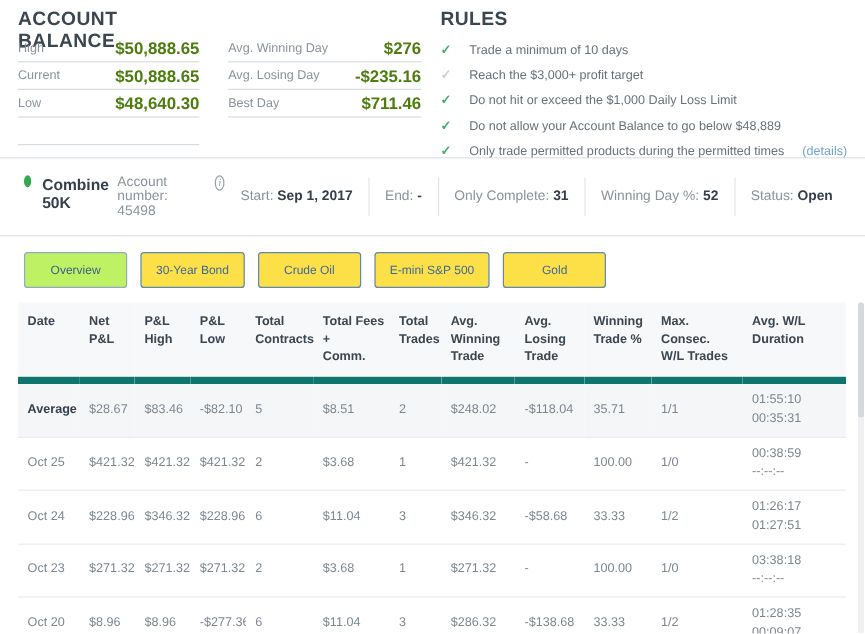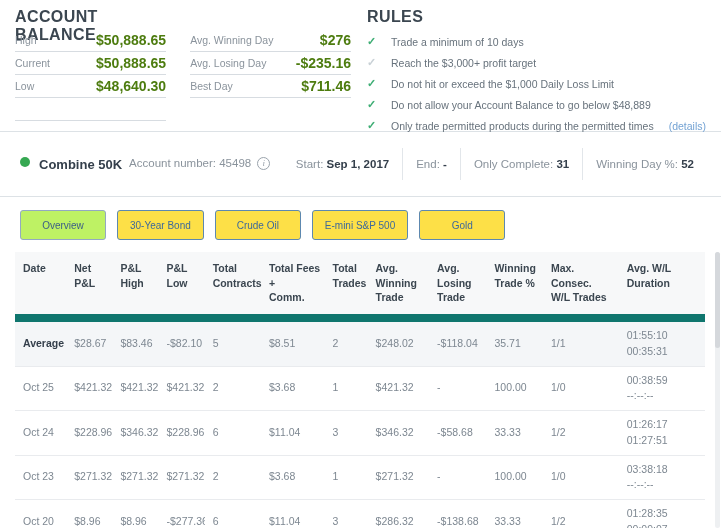--- a/index.html
+++ b/index.html
@@ -49,21 +49,21 @@
   .tab.selected { background:#bef264; border-color:#93a9c2; color:#3c5e86; }
   
   .table-wrap { margin:12px 8px 0 15px; position:relative; }
   table { width:690px; border-collapse:separate; border-spacing:0; table-layout:fixed; }
   col:nth-child(1){width:50px;} col:nth-child(2){width:45px;} col:nth-child(3){width:45px;}
   col:nth-child(4){width:45px;} col:nth-child(5){width:55px;} col:nth-child(6){width:62px;}
   col:nth-child(7){width:42px;} col:nth-child(8){width:60px;} col:nth-child(9){width:56px;}
   col:nth-child(10){width:55px;} col:nth-child(11){width:74px;} col:nth-child(12){width:84px;}
   thead th { background:#f7f8f9; font-size:10.5px; font-weight:bold; color:#3b4650;
              text-align:left; vertical-align:top; padding:9px 3px 9px 8px;
-             white-space:pre-line; line-height:1.4; border-bottom:8px solid #0f766e; }
+             white-space:pre-line; line-height:1.4; border-bottom:6px solid #0f766e; }
   tbody td { font-size:10.5px; color:#7d8791; text-align:left; vertical-align:middle;
              padding:6px 3px 6px 8px; height:40px; border-bottom:1px solid #e9ebee;
              line-height:1.5; overflow:hidden; }
   tbody td:last-child { white-space:pre-line; }
   tr.highlight td { background:#f4f6f8; height:44px; }
   tr.highlight td:first-child { font-weight:bold; color:#343f4b; }
   .scroll-track { position:absolute; top:0; right:-7px; width:5px; height:276px;
                   background:#eef0f2; border-radius:3px; }
   .scroll-thumb { width:5px; height:96px; background:#d5d8dc; border-radius:3px; }
 </style>
@@ -144,20 +144,21 @@
       <span class="dot"></span>
       <span class="combine-name">Combine 50K</span>
       <span class="account-number-label">Account number: 45498</span>
       <span class="info-icon">i</span>
     </div>
     <div class="bar-stats">
         <div class="bar-stat"><span class="bar-label">Start:</span> <span class="bar-value">Sep 1, 2017</span></div>
         <div class="bar-stat"><span class="bar-label">End:</span> <span class="bar-value">-</span></div>
         <div class="bar-stat"><span class="bar-label">Only Complete:</span> <span class="bar-value">31</span></div>
         <div class="bar-stat"><span class="bar-label">Winning Day %:</span> <span class="bar-value">52</span></div>
+        <div class="bar-stat"><span class="bar-label">Status:</span> <span class="bar-value">Open</span></div>
       </div>
   </section>
 
   <nav class="tabs">
       <button class="tab selected">Overview</button>
       <button class="tab">30-Year Bond</button>
       <button class="tab">Crude Oil</button>
       <button class="tab">E-mini S&amp;P 500</button>
       <button class="tab">Gold</button>
     </nav>

